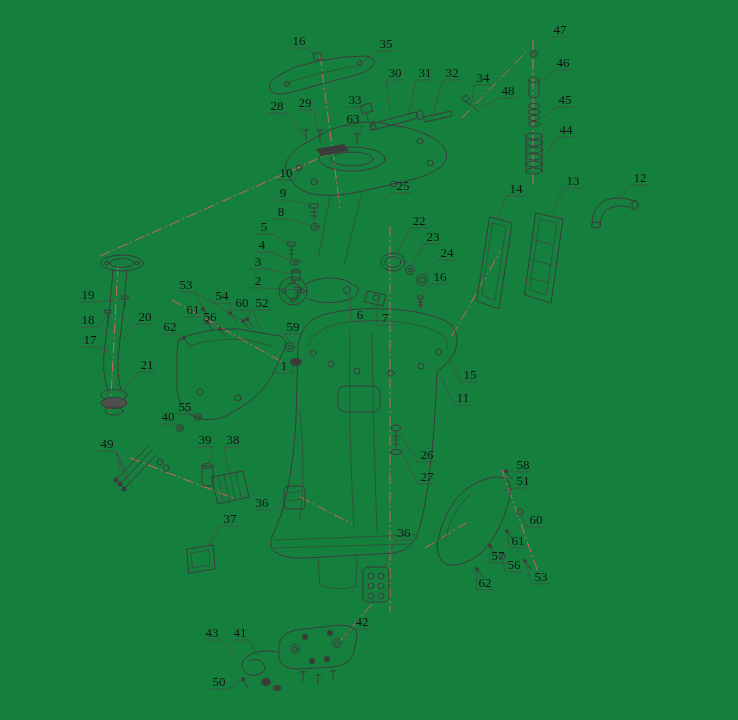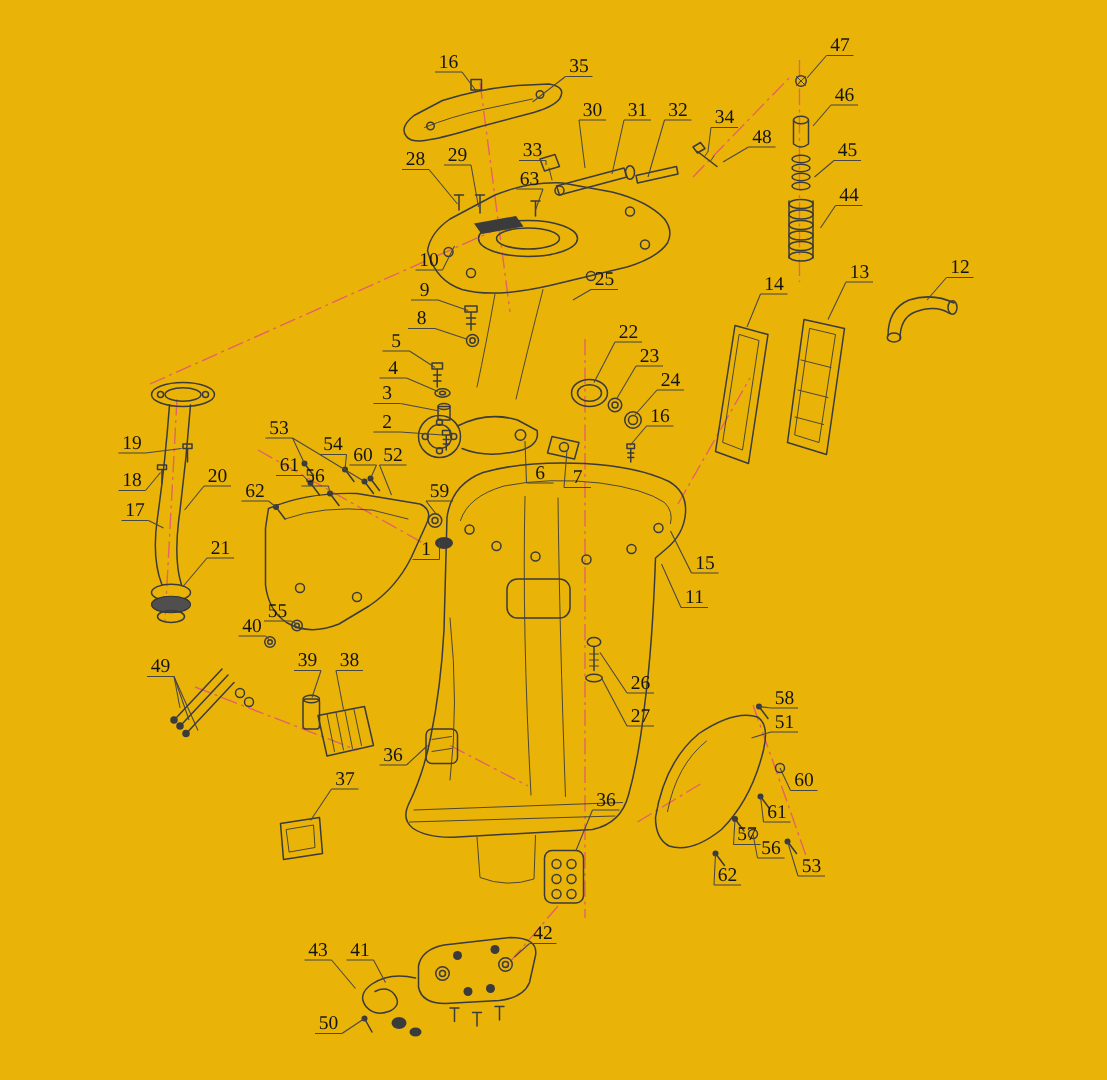--- a/index.html
+++ b/index.html
@@ -1,20 +1,20 @@
 <!DOCTYPE html>
 <html style="--line: #3b3b3b; --dash: #e4606a; --label: #141414;"><head>
 <meta charset="utf-8">
 <style>
   html,body{margin:0;padding:0}
   body{
     width:738px;height:720px;background:#ffffff;overflow:hidden;
     font-family:"Liberation Serif", serif;
   }
-  .stage{position:relative;width:738px;height:720px;background:#eab308}
+  .stage{position:relative;width:738px;height:720px;background:#15803d}
   svg{display:block}
   .part{fill:none;stroke:var(--line,#3b3b3b);stroke-width:1;stroke-linejoin:round;stroke-linecap:round}
   .thin{fill:none;stroke:var(--line,#3b3b3b);stroke-width:.6;stroke-linejoin:round;stroke-linecap:round}
   .pf{fill:var(--line,#3b3b3b);stroke:none}
   .pdark{fill:#4f4f4f;stroke:#333;stroke-width:.8}
   .axis{fill:none;stroke:var(--dash,#e4606a);stroke-width:.9;stroke-dasharray:11 3 2 3}
   .leader{stroke:#474747;stroke-width:.7;fill:none}
   .callout-num{font-family:"Liberation Serif", serif;font-size:13px;fill:var(--label,#141414)}
 </style>
 </head>

